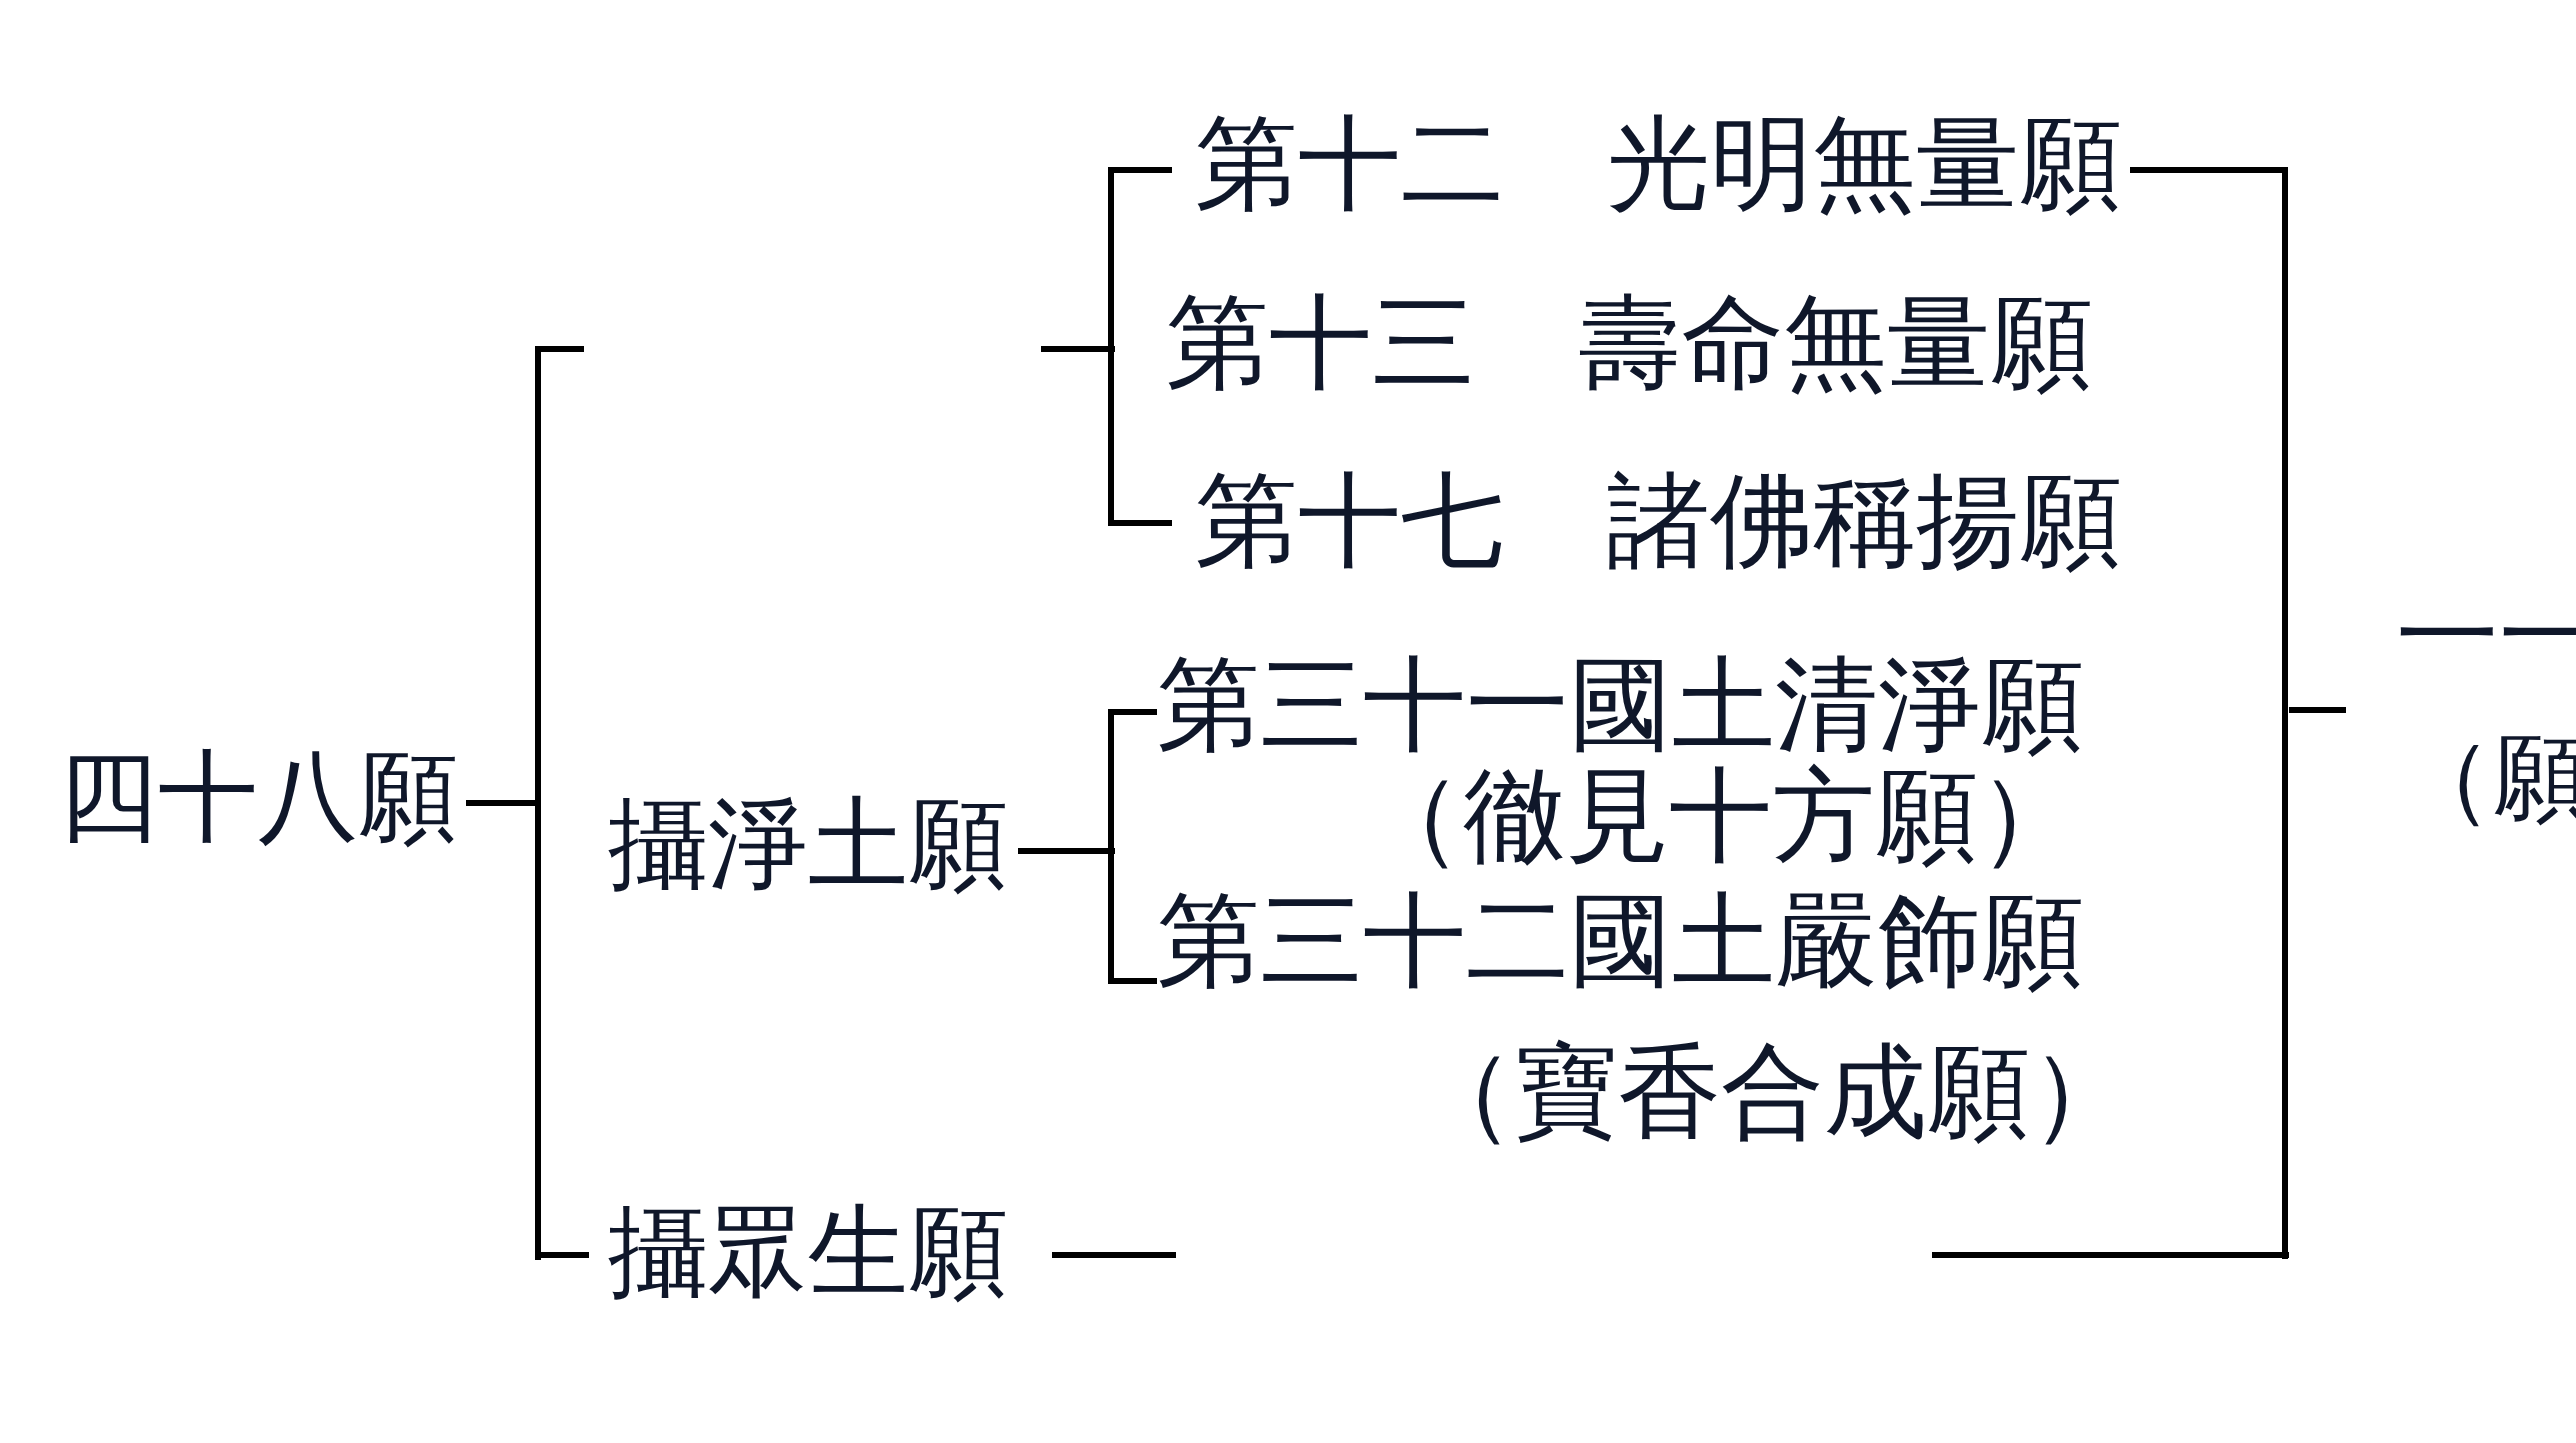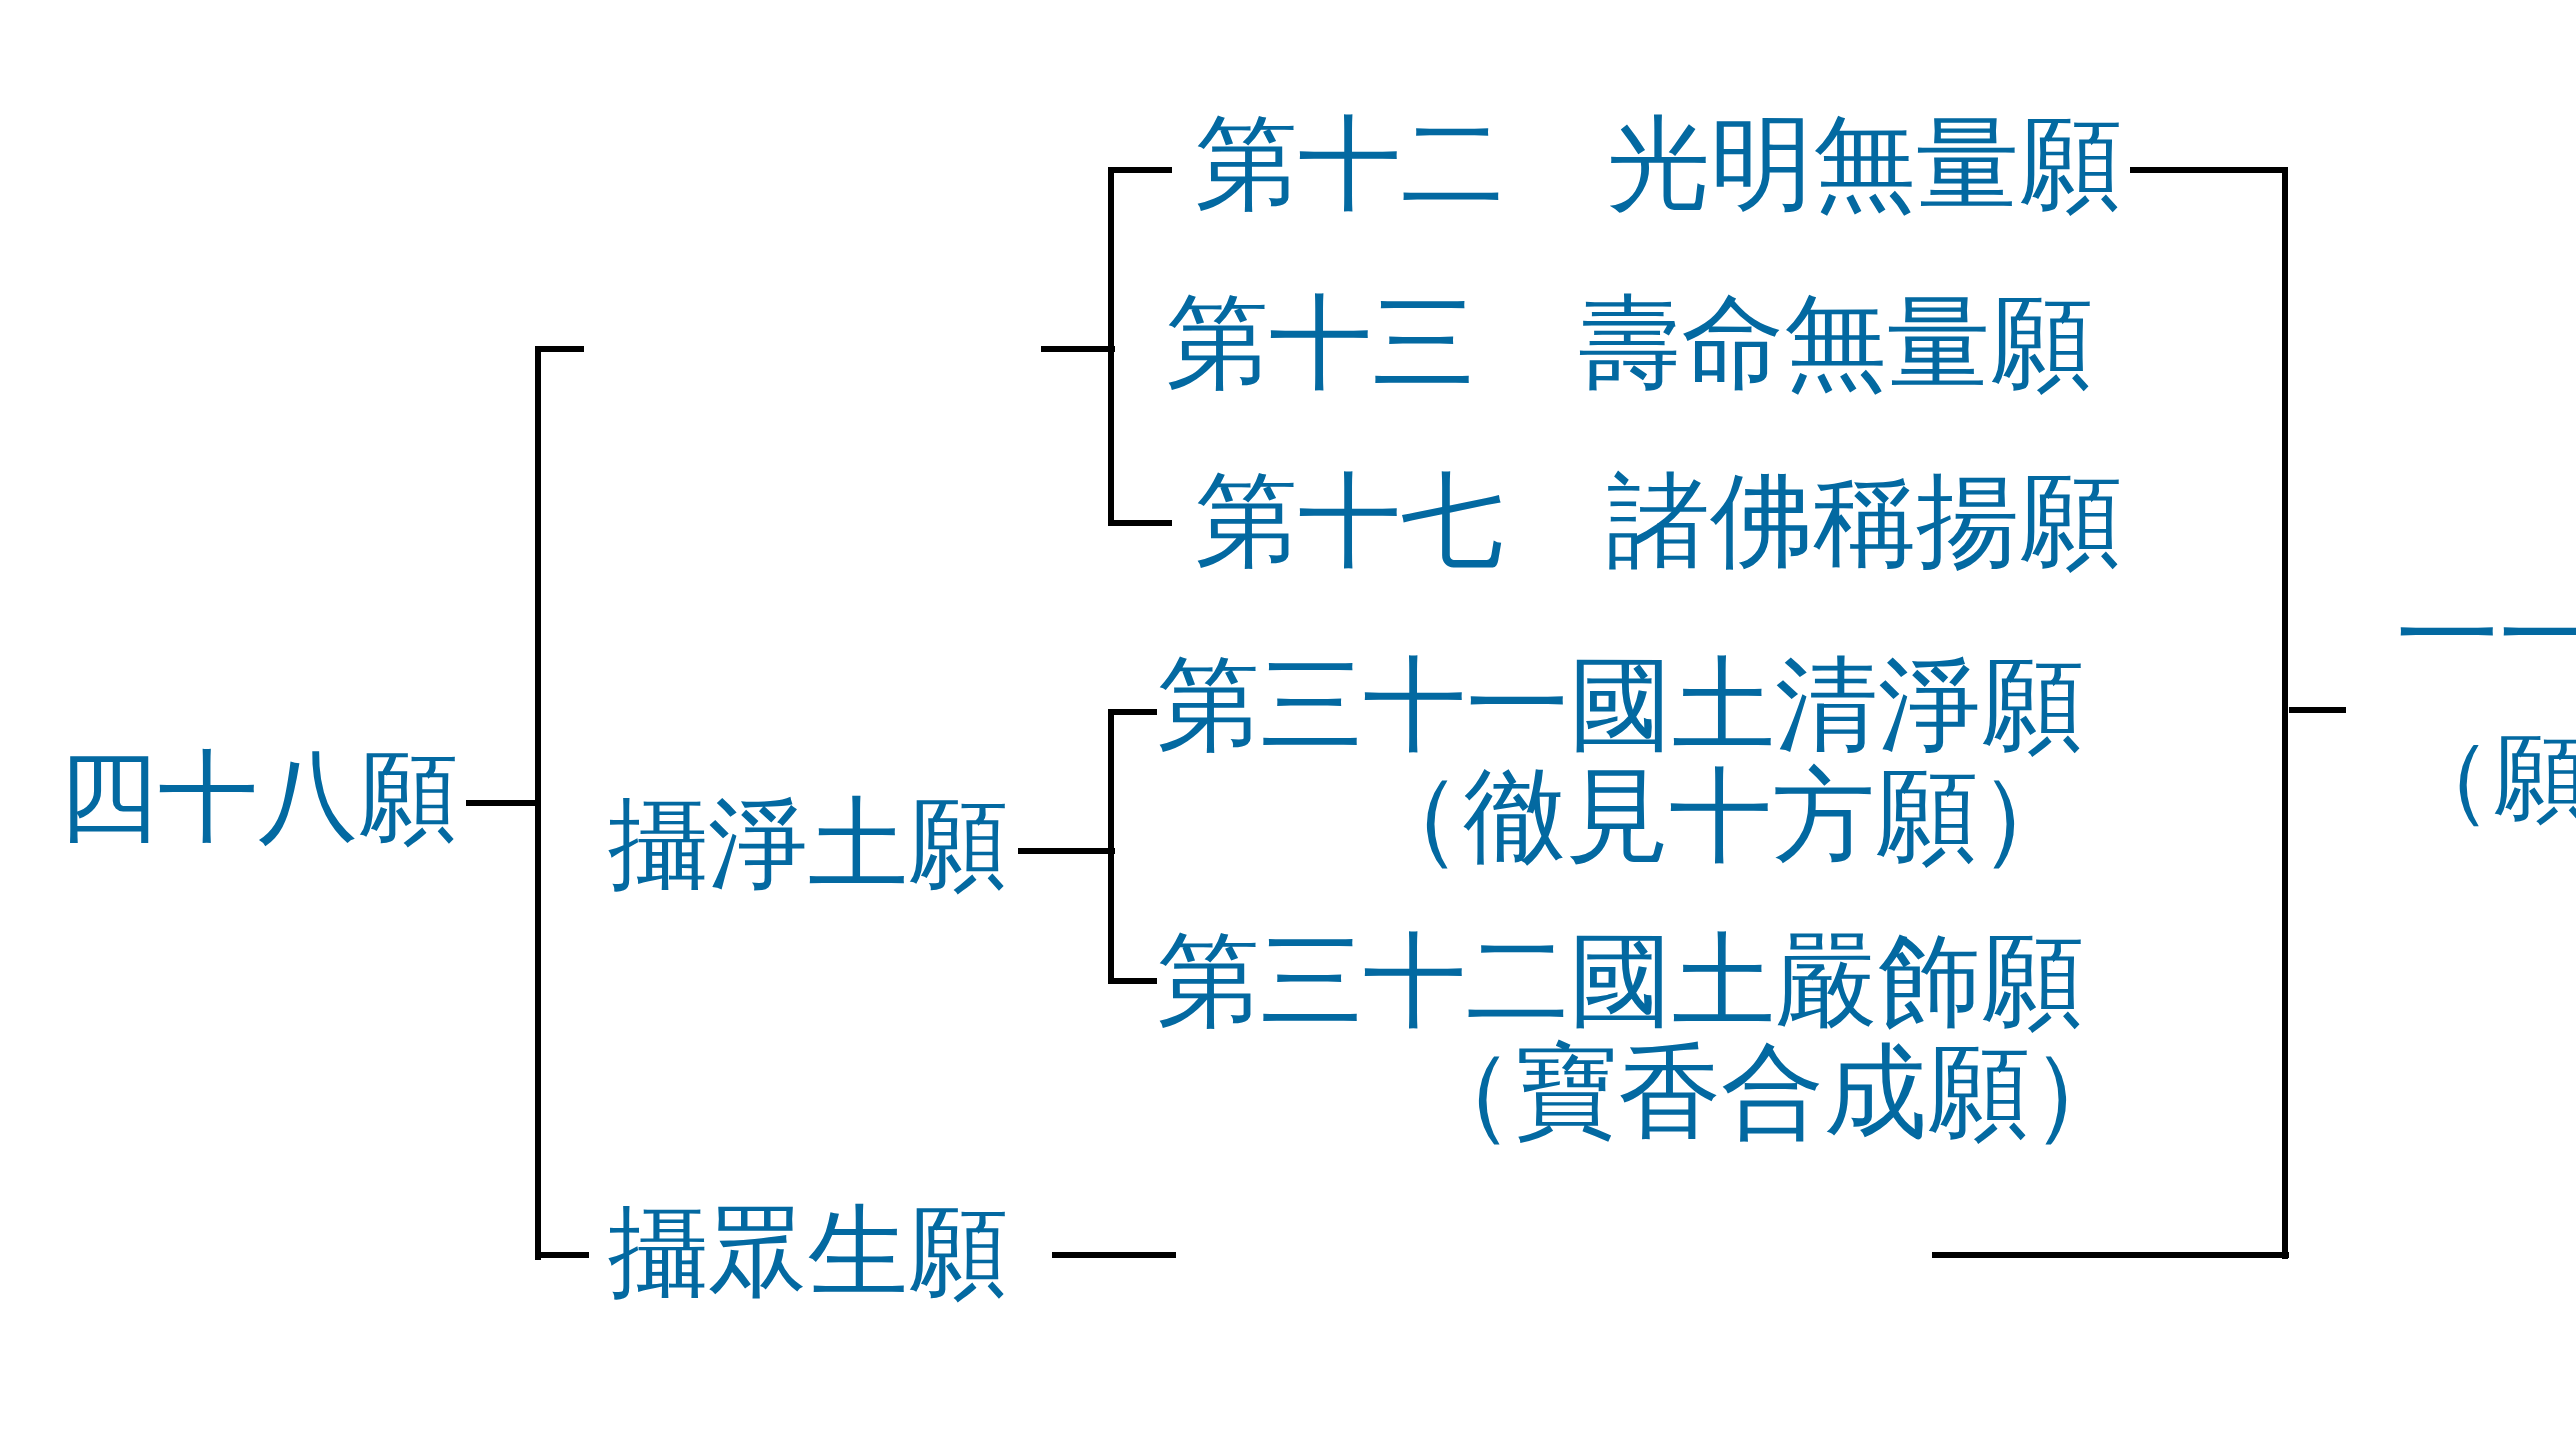--- a/index.html
+++ b/index.html
@@ -15,21 +15,21 @@
     width: 3541px;
     height: 1444px;
     background: #ffffff;
     font-family: "Liberation Serif", "DejaVu Serif", serif;
     color: #000000;
   }
   .node {
     position: absolute;
     white-space: nowrap;
     line-height: 1;
-    color: #0369a1;
+    color: #0f172a;
     letter-spacing: 0;
   }
   .line {
     position: absolute;
     background: #000000;
   }
 </style>
 </head>
 <body>
 
@@ -45,21 +45,21 @@
   <div class="node" style="left:1195px; top:113px; font-size:103px;">第十二　光明無量願</div>
 
   <div class="node" style="left:1166px; top:292px; font-size:103px;">第十三　壽命無量願</div>
 
   <div class="node" style="left:1195px; top:470px; font-size:103px;">第十七　諸佛稱揚願</div>
 
   <div class="node" style="left:1157px; top:654px; font-size:103px;">第三十一國土清淨願</div>
 
   <div class="node" style="left:1360px; top:765px; font-size:103px;">（徹見十方願）</div>
 
-  <div class="node" style="left:1157px; top:930px; font-size:103px;">第三十二國土嚴飾願</div>
+  <div class="node" style="left:1157px; top:890px; font-size:103px;">第三十二國土嚴飾願</div>
 
   <div class="node" style="left:1412px; top:1041px; font-size:103px;">（寶香合成願）</div>
 
 
   <div class="node" style="left:2396px; top:585px; font-size:103px;">一一誓願為眾生</div>
 
   <div class="node" style="left:2398px; top:731px; font-size:95px;">（願願三攝──影略互顯）</div>
 
   <div class="line" style="left:466px; top:800px; width:75px; height:6.2px;"></div>
 

